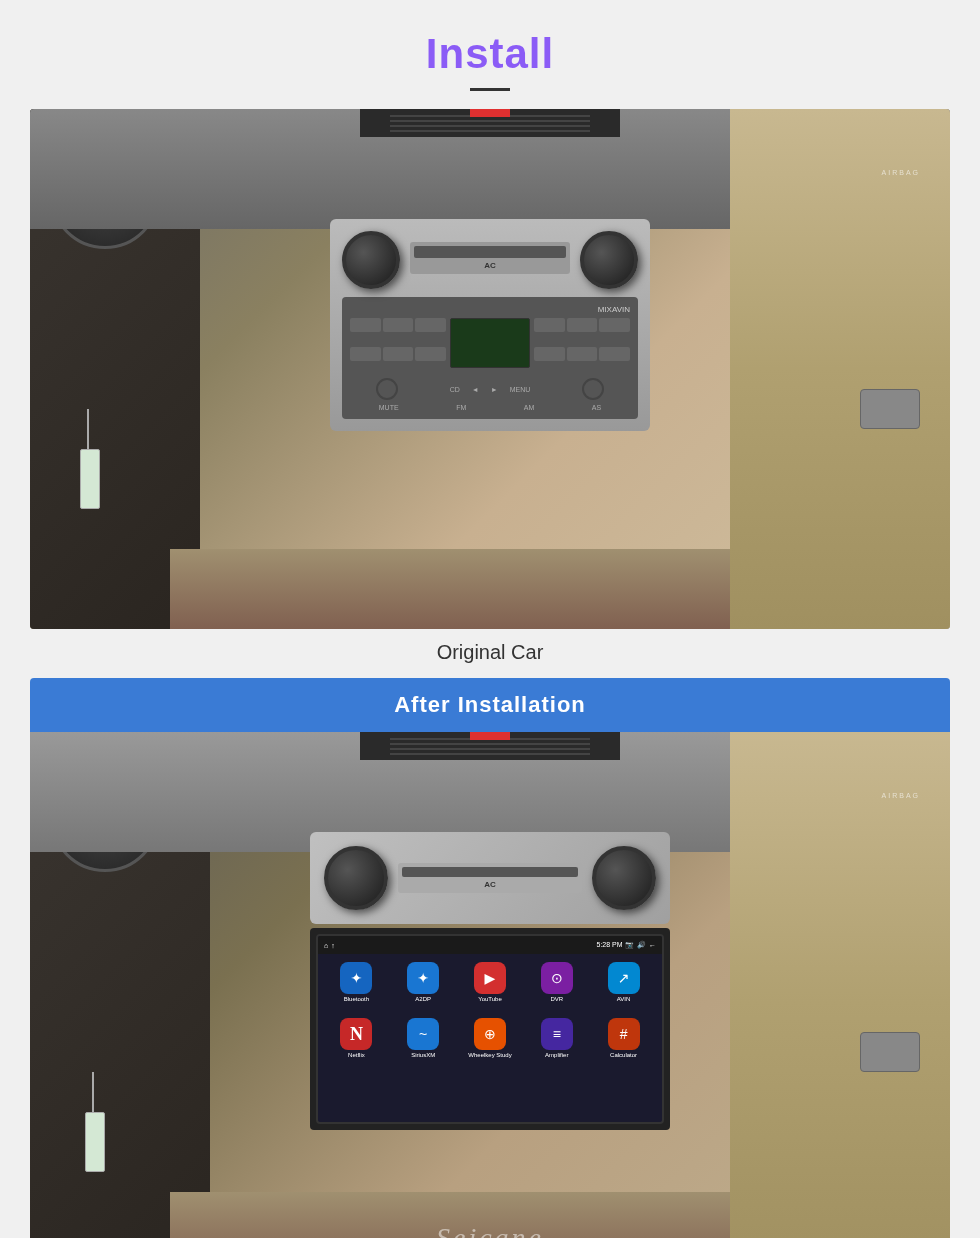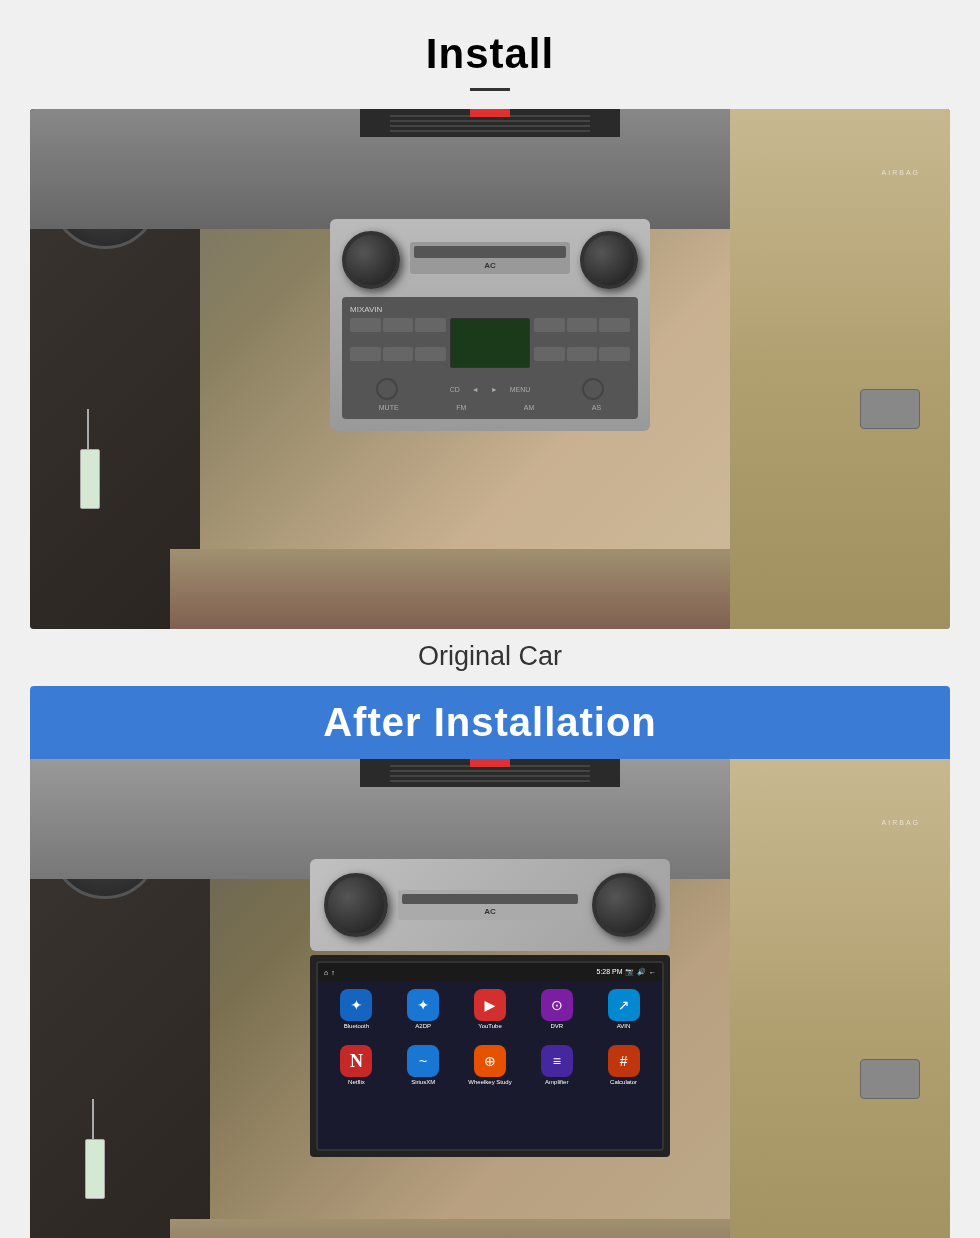--- a/index.html
+++ b/index.html
@@ -18,21 +18,21 @@
       background: #f0f0f0;
       display: flex;
       flex-direction: column;
       align-items: center;
       padding: 30px 0 20px 0;
     }
 
     .section-title {
       font-size: 42px;
       font-weight: 900;
-      color: #000000;
+      color: #8b5cf6;
       letter-spacing: 1px;
       margin-bottom: 10px;
       font-family: 'Arial Black', Arial, sans-serif;
     }
 
     .title-divider {
       width: 40px;
       height: 3px;
       background: #333;
       margin: 0 auto 18px auto;
@@ -42,39 +42,39 @@
       width: 920px;
       height: 520px;
       background: #4a4a4a;
       border-radius: 4px;
       overflow: hidden;
       position: relative;
       margin-bottom: 12px;
     }
 
     .image-label {
-      font-size: 27px;
+      font-size: 20px;
       color: #333;
       text-align: center;
       margin-bottom: 14px;
       font-family: Arial, sans-serif;
     }
 
     
     .after-banner {
       width: 920px;
       background: #3a7bd5;
       padding: 14px 0;
       text-align: center;
       margin-bottom: 0;
       border-radius: 4px 4px 0 0;
     }
 
     .after-banner-text {
-      font-size: 40px;
+      font-size: 22px;
       font-weight: bold;
       color: #fff;
       letter-spacing: 1px;
     }
 
     .after-image-container {
       width: 920px;
       height: 540px;
       overflow: hidden;
       position: relative;
@@ -346,21 +346,21 @@
           <div class="ac-center-display">
             <div style="background:#999;border-radius:3px;padding:4px;margin-bottom:4px;">
               <div style="height:12px;background:#555;border-radius:2px;margin-bottom:3px;"></div>
               <div style="font-size:8px;color:#333;text-align:center;font-weight:bold;">AC</div>
             </div>
           </div>
           <div class="ac-knob-large"></div>
         </div>
 
         <div class="radio-panel">
-          <div style="display:flex;justify-content:flex-start;margin-bottom:4px;">
+          <div style="display:flex;justify-content:flex-end;margin-bottom:4px;">
             <div style="color:#ccc;font-size:8px;">MIX</div>
             <div style="color:#ccc;font-size:8px;">AVIN</div>
           </div>
           <div style="display:flex;gap:4px;margin-bottom:4px;">
             <div style="flex:1;display:grid;grid-template-columns:repeat(3,1fr);gap:2px;">
               <div style="height:14px;background:#666;border-radius:2px;"></div>
               <div style="height:14px;background:#666;border-radius:2px;"></div>
               <div style="height:14px;background:#666;border-radius:2px;"></div>
               <div style="height:14px;background:#666;border-radius:2px;"></div>
               <div style="height:14px;background:#666;border-radius:2px;"></div>

